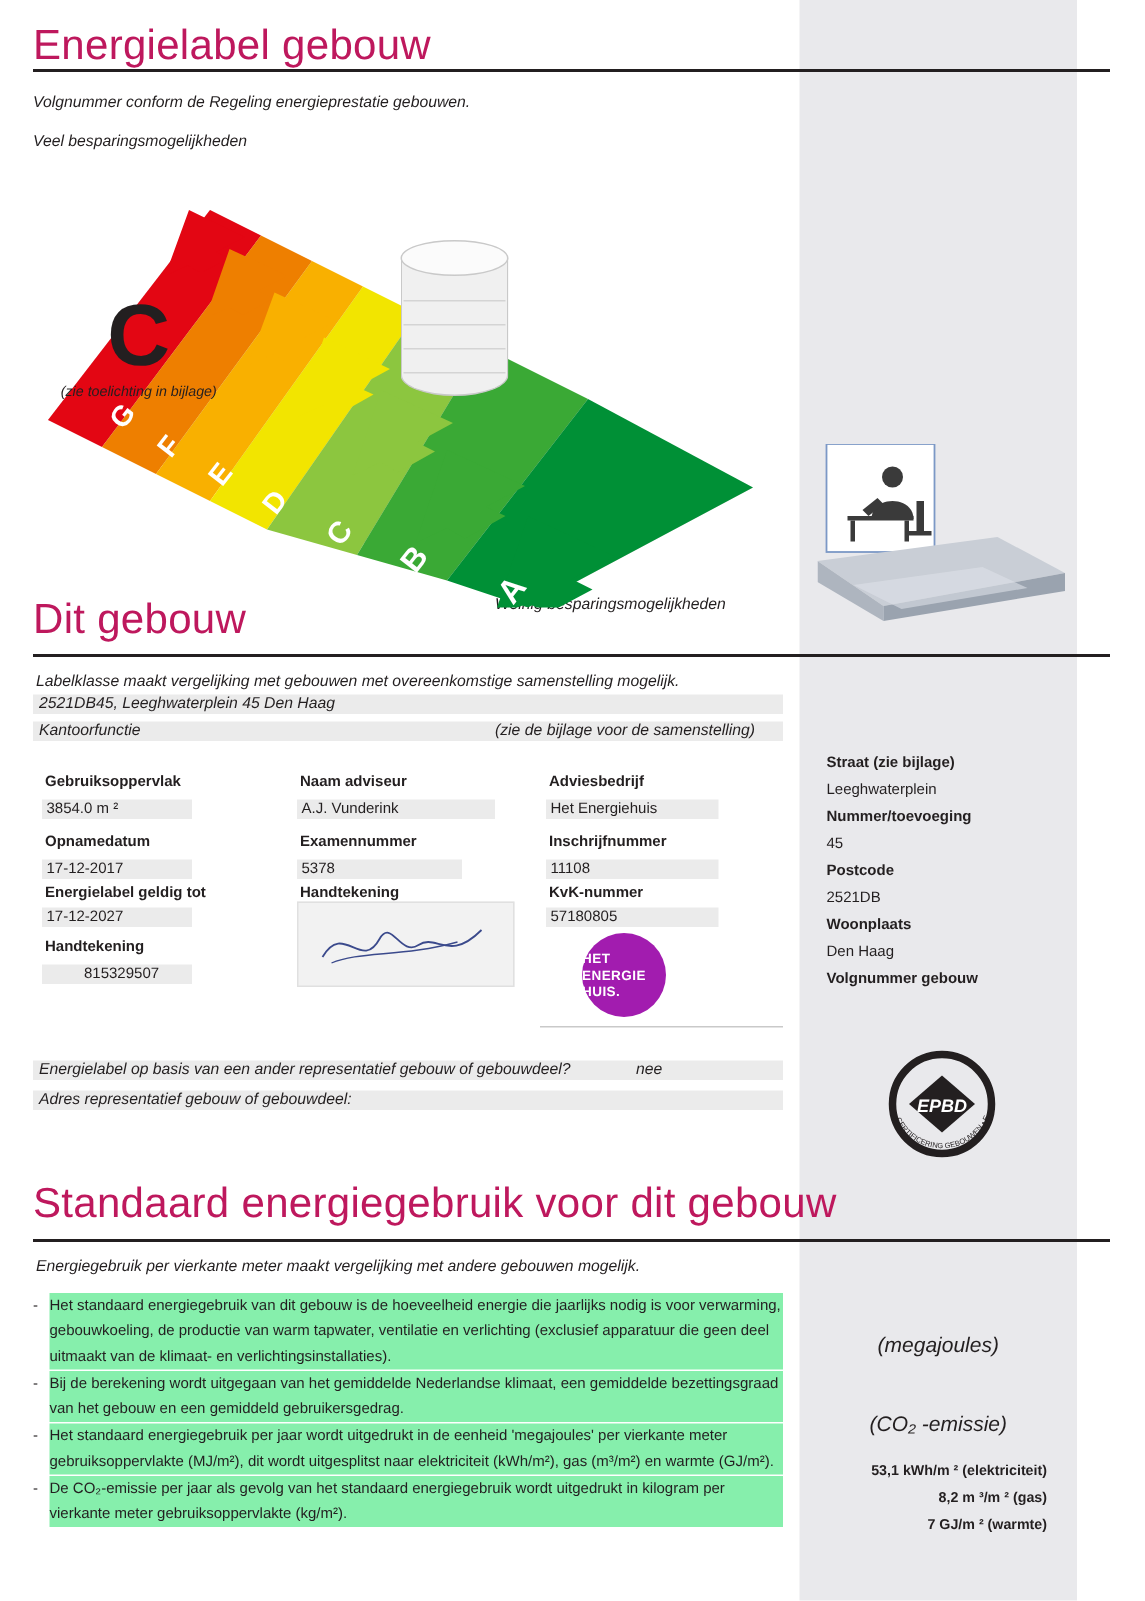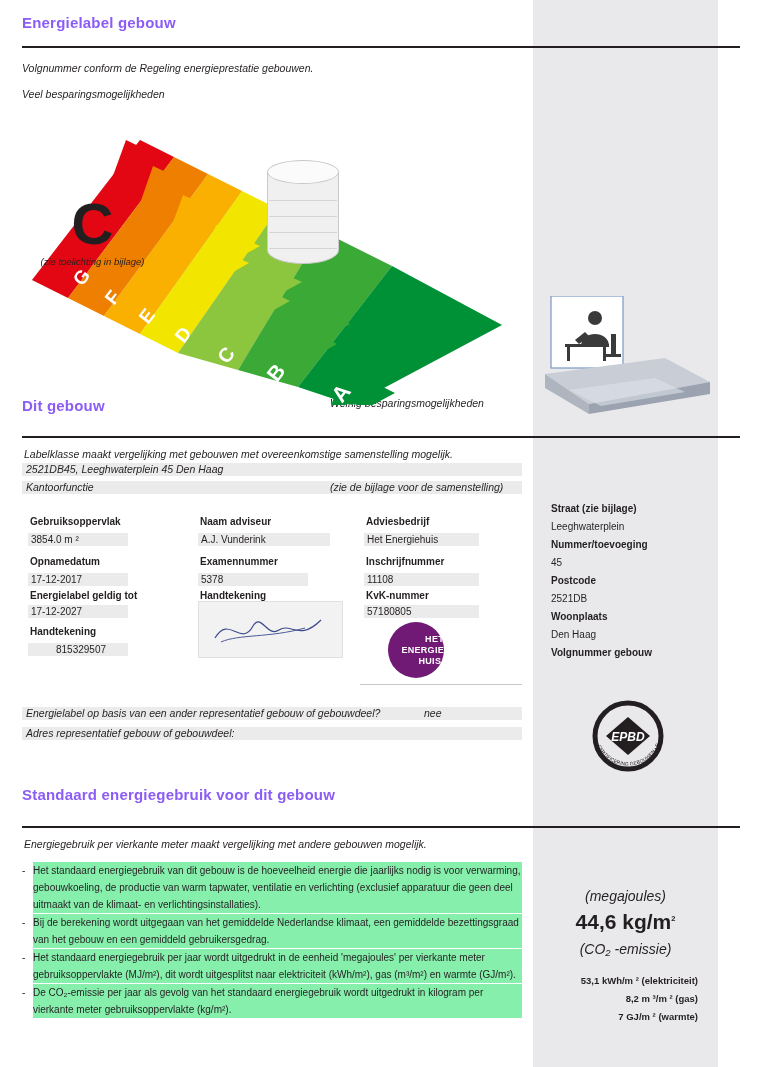--- a/index.html
+++ b/index.html
@@ -27,24 +27,24 @@
     left: 533px;
     top: 0;
     width: 185px;
     height: 1067px;
     background: #e9e9ec;
   }
 
   
   .sec-title {
     position: absolute;
-    font-size: 15px;
-    font-weight: bold;
+    font-size: 28px;
+    font-weight: normal;
     letter-spacing: 0.2px;
-    color: #8b5cf6;
+    color: #be185d;
   }
   .rule {
     position: absolute;
     background: #231f20;
     height: 2px;
   }
 
   .ital {
     font-style: italic;
     font-size: 10.5px;
@@ -139,26 +139,26 @@
   }
   .sig-svg { position:absolute; left:10px; top:6px; }
 
   .hetlogo {
     position: absolute;
     left: 388px;
     top: 622px;
     width: 56px;
     height: 56px;
     border-radius: 50%;
-    background: #701a75;
+    background: #a21caf;
     color: #fff;
     font-size: 9px;
     font-weight: bold;
     line-height: 11px;
-    text-align: right;
+    text-align: left;
     padding-top: 12px;
     box-sizing: border-box;
     letter-spacing: 0.3px;
   }
 
   
   .rc-label {
     position: absolute;
     font-size: 10px;
     font-weight: bold;
@@ -452,22 +452,19 @@
       <text x="40" y="44" text-anchor="middle" font-family="Liberation Sans, sans-serif" font-size="12" font-weight="bold" fill="#ffffff" font-style="italic">EPBD</text>
       <path id="arc" d="M 8 46 A 34 34 0 0 0 72 46" fill="none"></path>
       <text font-family="Liberation Sans, sans-serif" font-size="5" fill="#231f20">
         <textPath href="#arc" startOffset="4%">CERTIFICERING GEBOUWEN • EU RICHTLIJN •</textPath>
       </text>
     </svg>
   </div>
 
   <div class="fig-sub" style="left:533px; top:888px;">(megajoules)</div>
 
-  <div class="fig-big" style="left:533px; top:910px;">
-    <span>44,6 kg/m</span><sup>2</sup>
-  </div>
   <div class="fig-sub" style="left:533px; top:941px;">(CO₂ -emissie)</div>
 
   <div class="fig-small" style="left:533px; top:975px;">53,1 kWh/m ² (elektriciteit)</div>
   <div class="fig-small" style="left:533px; top:993px;">8,2 m ³/m ² (gas)</div>
   <div class="fig-small" style="left:533px; top:1011px;">7 GJ/m ² (warmte)</div>
 
 </div>
 
 </body></html>

